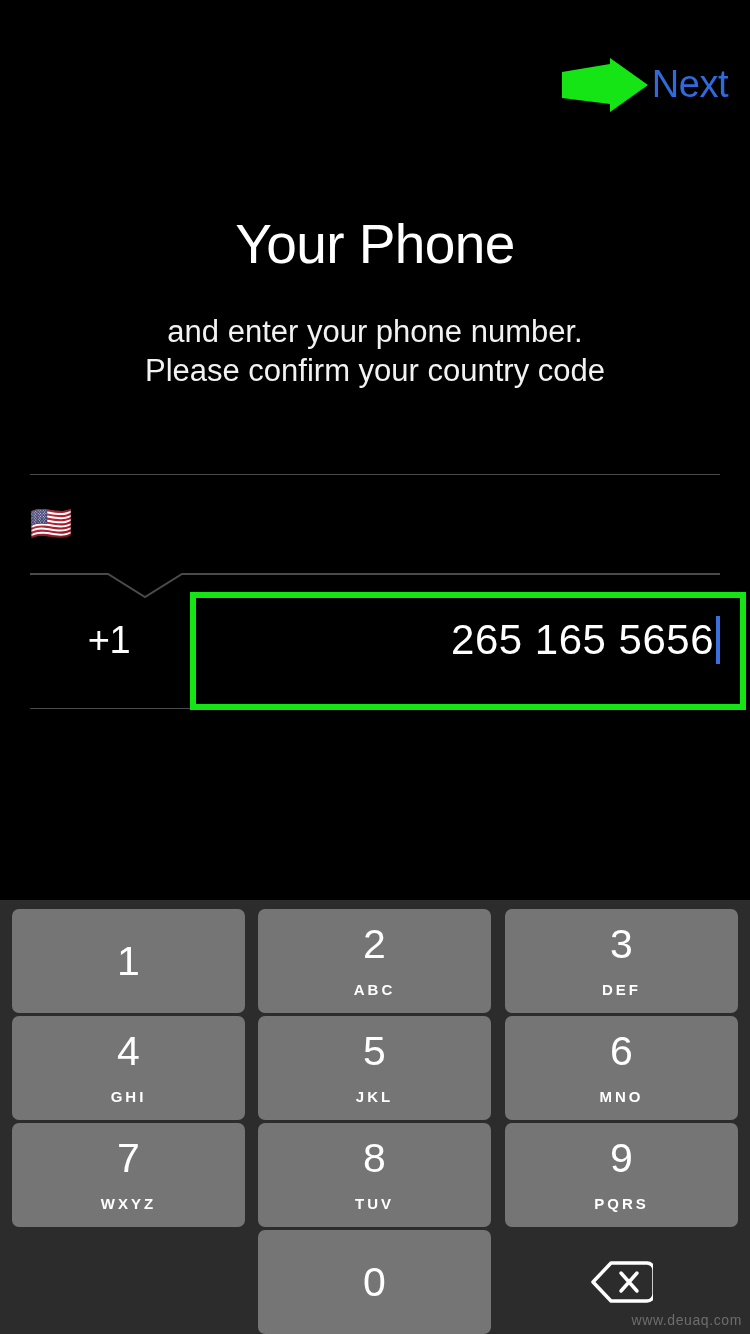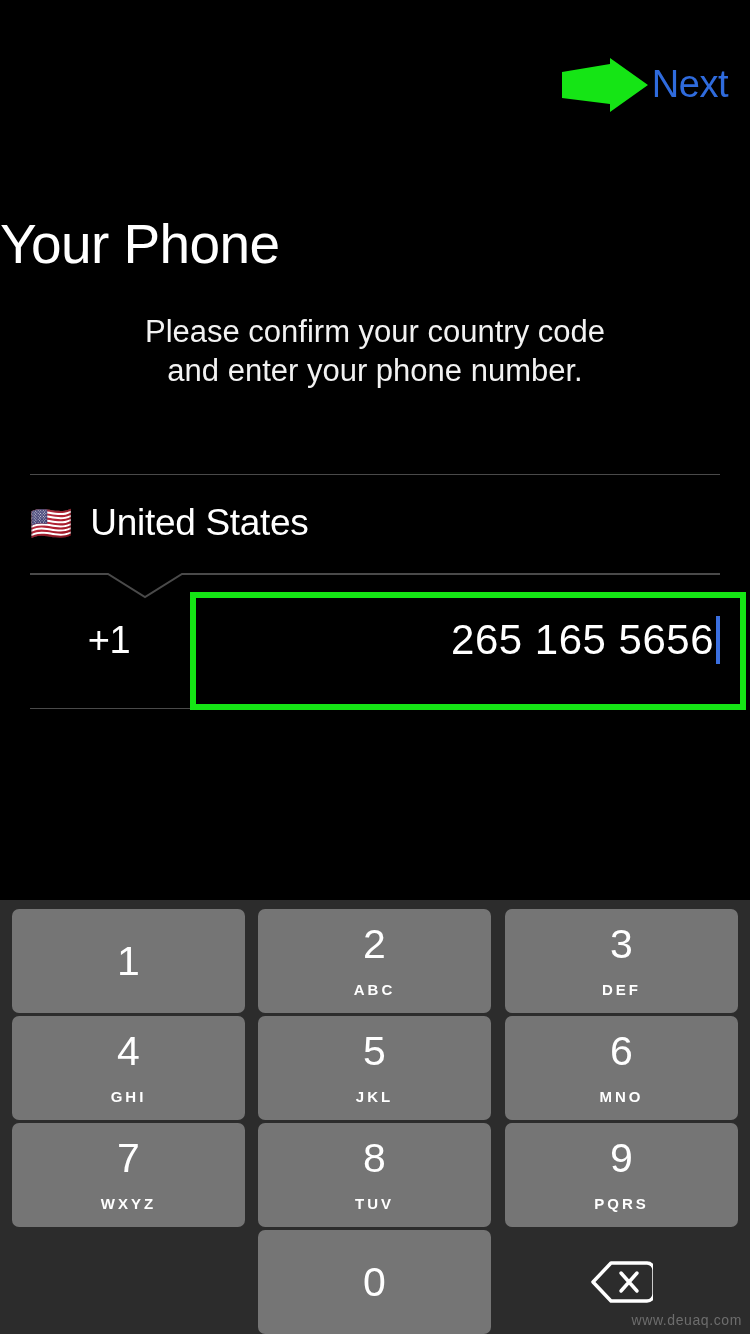--- a/index.html
+++ b/index.html
@@ -16,21 +16,21 @@
   .next-btn {
     position:absolute; right:22px; top:58px;
     font-size:38px; color:#2f6bdd; letter-spacing:-0.5px;
     line-height:52px;
   }
   .arrow-anno { position:absolute; left:560px; top:58px; width:90px; height:54px; }
 
   
   .title {
     position:absolute; top:212px; left:0; width:750px;
-    text-align:left; color:#fff;
+    text-align:center; color:#fff;
     font-size:55px; font-weight:400; letter-spacing:-0.6px;
   }
   .subtitle {
     position:absolute; top:313px; left:0; width:750px;
     text-align:center; color:#f2f2f2;
     font-size:31px; font-weight:400; line-height:1.25;
   }
 
   
   .form-sec { position:absolute; top:474px; left:0; width:750px; }
@@ -126,30 +126,29 @@
   <div class="topbar">
     <svg class="arrow-anno" viewBox="0 0 90 54">
       <polygon points="2,14 50,6 50,0 88,27 50,54 50,46 2,40" fill="#15e515"></polygon>
     </svg>
     <div class="next-btn">Next</div>
   </div>
 
   <div class="title">Your Phone</div>
 
   <div class="subtitle">
+    <div>and enter your phone number.</div>
     <div>Please confirm your country code</div>
-    <div>and enter your phone number.</div>
   </div>
 
   <div class="form-sec">
     <div class="rule rule-top"></div>
 
     <div class="country-row">
       <span class="flag">🇺🇸</span>
-      <span class="country-name">United States</span>
     </div>
 
     <svg class="notch-rule" viewBox="0 0 690 30" preserveAspectRatio="none">
       <path d="M0,3 L78,3 L115,26 L152,3 L690,3" fill="none" stroke="#4a4a4a" stroke-width="2"></path>
     </svg>
 
     <div class="code-row">
       <div class="code-cell">
         <span class="code-text">+1</span>
       </div>

